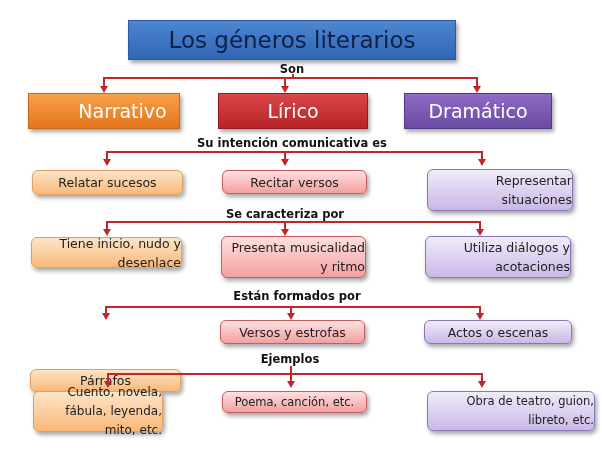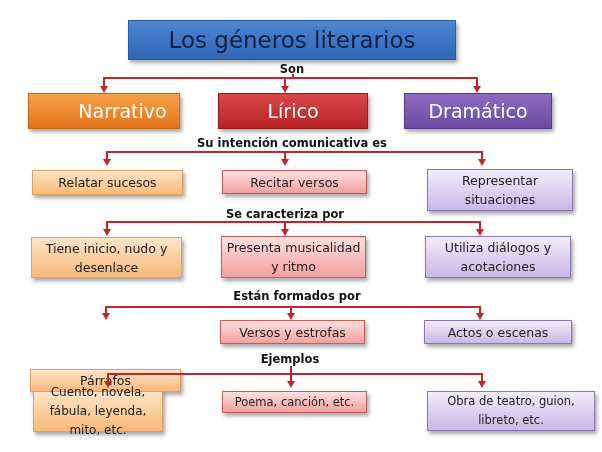--- a/index.html
+++ b/index.html
@@ -1,23 +1,23 @@
 <!DOCTYPE html>
 <html><head>
 <meta charset="utf-8">
 <style>
   html, body { margin:0; padding:0; background:#ffffff; }
   body { width:602px; height:452px; position:relative; overflow:hidden; font-family:"DejaVu Sans", "Liberation Sans", sans-serif; }
-  .box { position:absolute; display:flex; align-items:center; justify-content:center; text-align:center; box-sizing:border-box; box-shadow:2px 3px 4px rgba(0,0,0,0.35); }
+  .box { position:absolute; display:flex; align-items:center; justify-content:center; text-align:right; box-sizing:border-box; box-shadow:2px 3px 4px rgba(0,0,0,0.35); }
   .title { left:128px; top:20px; width:328px; height:40px; background:linear-gradient(#4f86d1,#2f66b6); border:1px solid #2a5aa0; color:#0f1f45; font-size:23px; }
   .cat { height:36px; top:93px; color:#fff; font-size:19px; }
   .narr { left:28px; width:152px; background:linear-gradient(#f7a04b,#e4751a); border:1px solid #c8661a;padding-left:37px; }
   .lir { left:218px; width:150px; background:linear-gradient(#d9474a,#b62427); border:1px solid #8f1c1e; }
   .dram { left:404px; width:148px; background:linear-gradient(#8d6bc4,#6a4aa3); border:1px solid #55388a; }
-  .leaf { font-size:12.5px; color:#222; line-height:19px; }
+  .leaf { font-size:12.5px; color:#222; line-height:19px;border-radius:6px; }
   .o { background:linear-gradient(#fde4c8,#f9b979); border:1px solid #e0a060; }
   .r { background:linear-gradient(#fde0e0,#f49f9f); border:1px solid #c65c5c; }
   .p { background:linear-gradient(#f1ebfa,#c9b8e6); border:1px solid #8a78b6;margin-left:20px; }
   .conn { position:absolute; font-weight:bold; font-size:11.5px; color:#111; white-space:nowrap; transform:translateX(-50%); }
   .hline { position:absolute; height:2px; background:#c0262c; }
   .vline { position:absolute; width:2px; background:#c0262c; }
   .arrow { position:absolute; width:0; height:0; border-left:4px solid transparent; border-right:4px solid transparent; border-top:7px solid #c0262c; }
 </style>
 </head>
 <body>
@@ -53,21 +53,21 @@
 
 <div class="conn" style="left:285px;top:207px;">Se caracteriza por</div>
 <div class="hline" style="left:106px;top:221px;width:374px;"></div>
 <div class="vline" style="left:106px;top:221px;height:8px;"></div>
 <div class="vline" style="left:284px;top:221px;height:8px;"></div>
 <div class="vline" style="left:479px;top:221px;height:8px;"></div>
 <div class="arrow" style="left:103px;top:229px;"></div>
 <div class="arrow" style="left:281px;top:229px;"></div>
 <div class="arrow" style="left:476px;top:229px;"></div>
 
-<div class="box leaf o" style="left:31px;top:237px;width:151px;height:41px;">Tiene inicio, nudo y desenlace</div>
+<div class="box leaf o" style="left:31px;top:237px;width:151px;height:31px;">Tiene inicio, nudo y desenlace</div>
 <div class="box leaf r" style="left:221px;top:236px;width:145px;height:42px;">Presenta musicalidad y ritmo</div>
 <div class="box leaf p" style="left:405px;top:236px;width:146px;height:42px;">Utiliza diálogos y acotaciones</div>
 
 <div class="conn" style="left:297px;top:289px;">Están formados por</div>
 <div class="hline" style="left:105px;top:306px;width:375px;"></div>
 <div class="vline" style="left:105px;top:306px;height:8px;"></div>
 <div class="vline" style="left:290px;top:306px;height:8px;"></div>
 <div class="vline" style="left:479px;top:306px;height:8px;"></div>
 <div class="arrow" style="left:102px;top:313px;"></div>
 <div class="arrow" style="left:287px;top:313px;"></div>

